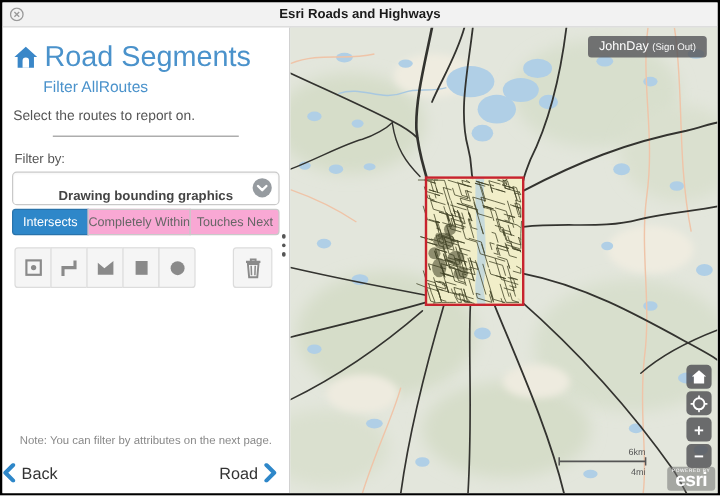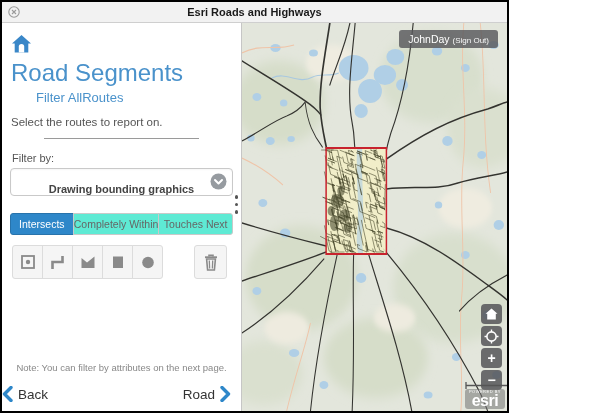--- a/index.html
+++ b/index.html
@@ -1,36 +1,36 @@
 <!DOCTYPE html>
 <html><head>
 <meta charset="utf-8">
 <style>
   html,body{margin:0;padding:0;background:#fff;font-family:"Liberation Sans",sans-serif;}
-  .frame{position:relative;width:509px;height:413px;border:2px solid #000;box-sizing:border-box;background:#fff;overflow:hidden;}
+  .frame{position:relative;width:600px;height:413px;border:2px solid #000;box-sizing:border-box;background:#fff;overflow:hidden;}
   
   .topbar{position:relative;height:20px;background:#f2f2f2;border-bottom:1px solid #cfcfcf;display:flex;align-items:center;}
   .close-btn{position:absolute;left:6px;top:4px;width:12px;height:12px;cursor:pointer;}
   .win-title{width:100%;text-align:center;font-size:11px;font-weight:bold;color:#1a1a1a;}
   
   .content{display:flex;height:388px;}
   .panel{position:relative;width:240px;min-width:240px;background:#fff;border-right:1px solid #c6c6c6;box-sizing:border-box;}
   .map{position:relative;flex:1;overflow:hidden;background:#e3e6dc;}
   
-  .p-header{display:flex;gap:5px;margin:11px 8px 0 9px;flex-direction:column;}
+  .p-header{display:flex;align-items:center;gap:5px;margin:11px 8px 0 9px;}
   .p-title{font-size:24px;color:#4a92cb;letter-spacing:0;}
   .p-sub{margin:3px 0 0 34px;font-size:13px;color:#4a92cb;cursor:pointer;}
   .p-desc{margin:11px 8px 0 9px;font-size:11.5px;color:#555;}
   .p-divider{width:155px;border:none;border-top:1px solid #9a9a9a;margin:10px auto 0;}
   .p-filterlabel{margin:13px 0 4px 10px;font-size:11px;color:#555;}
   .dropdown{position:relative;margin:0 8px;height:26px;background:#fff;border:1px solid #c9c9c9;border-radius:4px;display:flex;align-items:flex-end;justify-content:center;cursor:pointer;box-shadow:inset 0 1px 2px rgba(0,0,0,.04);}
   .dropdown .val{font-size:11px;font-weight:bold;color:#444;}
   .dropdown .chev{position:absolute;right:5px;top:4px;width:17px;height:17px;}
-  .tabs{display:flex;margin:17px 8px 0;height:22px;}
-  .tab{flex:1;display:flex;align-items:center;justify-content:center;font-size:10.5px;color:#666;background:#5eead4;border:1px solid #c9c9c9;margin-left:-1px;cursor:pointer;white-space:nowrap;}
+  .tabs{display:flex;margin:3px 8px 0;height:22px;}
+  .tab{flex:1;display:flex;align-items:center;justify-content:center;font-size:10.5px;color:#666;background:#f9a8d4;border:1px solid #c9c9c9;margin-left:-1px;cursor:pointer;white-space:nowrap;}
   .tab:first-child{margin-left:0;border-radius:3px 0 0 3px;flex:.85;}
   .tab:last-child{border-radius:0 3px 3px 0;}
   .tab.sel{background:#2e87c9;border-color:#2873ab;color:#fff;}
   .tools{display:flex;margin:10px 8px 0;}
   .toolbtn{width:31px;height:34px;background:#f5f5f5;border:1px solid #dcdcdc;margin-left:-1px;display:flex;align-items:center;justify-content:center;cursor:pointer;box-sizing:border-box;}
   .toolbtn:first-child{margin-left:2px;border-radius:3px 0 0 3px;}
   .toolbtn.r{border-radius:0 3px 3px 0;}
   .tool-spacer{flex:1;}
   .toolbtn.trash{margin-left:0;border-radius:3px;width:33px;margin-right:6px;}
   .p-note{position:absolute;bottom:38px;left:0;right:0;text-align:center;font-size:9.5px;color:#888;}

